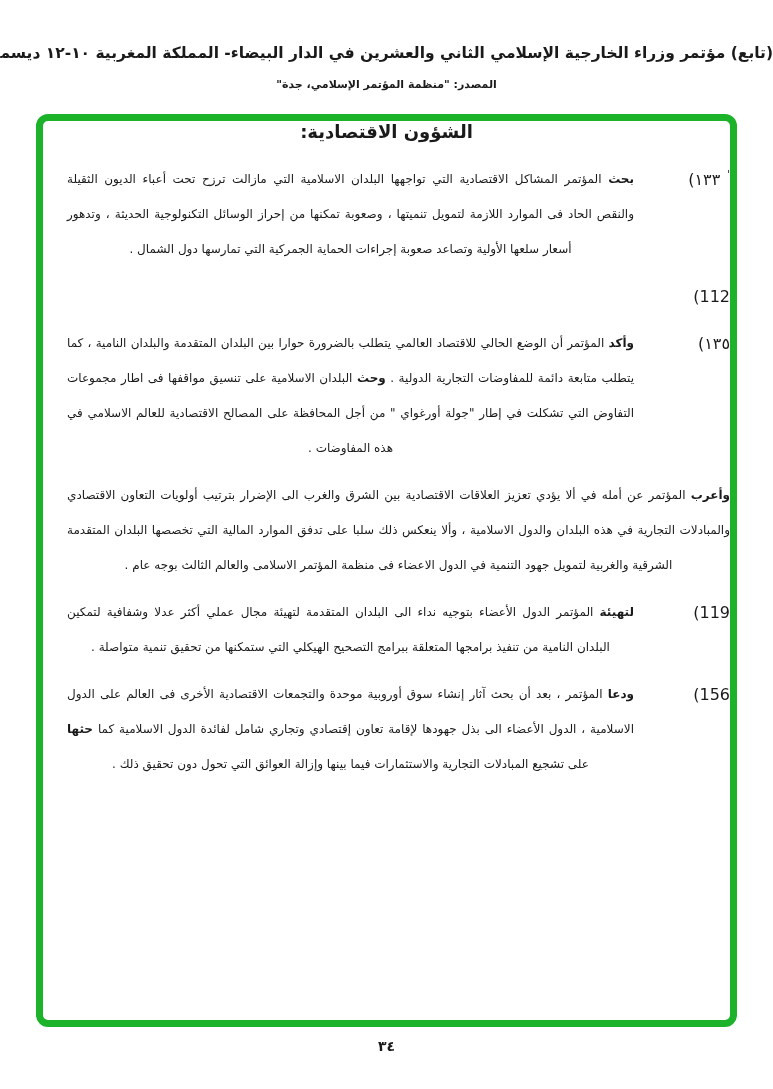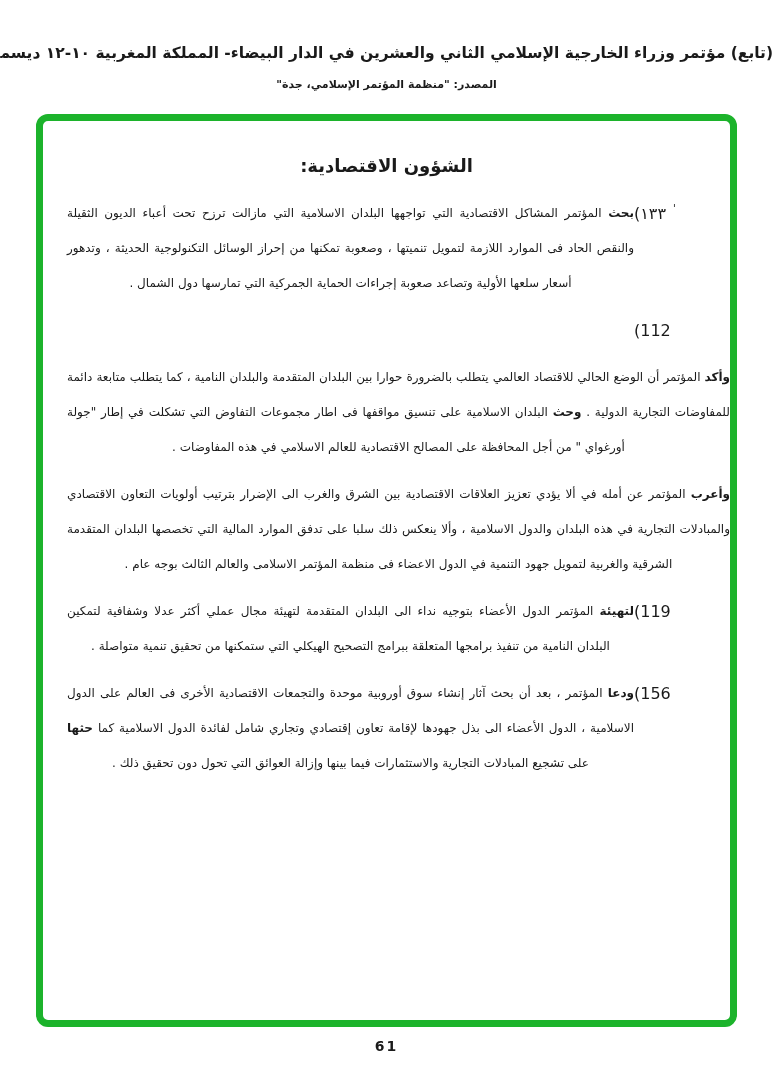--- a/index.html
+++ b/index.html
@@ -40,37 +40,36 @@
     top: 114px;
     right: 36px;
     width: 701px;
     height: 913px;
     box-sizing: border-box;
     border: 7px solid var(--frame-green, #1cb32b);
     border-radius: 12px;
     background: var(--paper, #ffffff);
   }
   .section-title {
-    margin-top: 34px;
     text-align: center;
     font-weight: bold;
     font-size: 18px;
   }
   .paras {
     margin-top: 20px;
     padding-left: 24px;
   }
   .para {
     display: flex;
     margin-bottom: 12px;
   }
   .num-cell {
     flex: 0 0 96px;
     width: 96px;
-    text-align: left;
+    text-align: right;
     font-size: 16px;
     line-height: 35px;
     white-space: nowrap;
     position: relative;
   }
   .note-mark {
     font-size: 10px;
     position: relative;
     top: -7px;
     margin-left: 7px;
@@ -117,20 +116,23 @@
     <div class="text-cell"><span class="lead">بحث</span><span> المؤتمر المشاكل الاقتصادية التي تواجهها البلدان الاسلامية التي مازالت ترزح تحت أعباء الديون الثقيلة والنقص الحاد فى الموارد اللازمة لتمويل تنميتها ، وصعوبة تمكنها من إحراز الوسائل التكنولوجية الحديثة ، وتدهور أسعار سلعها الأولية وتصاعد صعوبة إجراءات الحماية الجمركية التي تمارسها دول الشمال .</span></div>
   </div>
 
   <div class="para">
     <div class="num-cell">
       <span class="num">112)</span>
     </div>
   </div>
 
   <div class="para">
+    <div class="num-cell">
+      <span class="num">١٣٥)</span>
+    </div>
     <div class="text-cell"><span class="lead">وأكد</span><span> المؤتمر أن الوضع الحالي للاقتصاد العالمي يتطلب بالضرورة حوارا بين البلدان المتقدمة والبلدان النامية ، كما يتطلب متابعة دائمة للمفاوضات التجارية الدولية . </span><span class="lead">وحث</span><span> البلدان الاسلامية على تنسيق مواقفها فى اطار مجموعات التفاوض التي تشكلت في إطار "جولة أورغواي " من أجل المحافظة على المصالح الاقتصادية للعالم الاسلامي في هذه المفاوضات .</span></div>
   </div>
 
   <div class="para">
     <div class="text-cell"><span class="lead">وأعرب</span><span> المؤتمر عن أمله في ألا يؤدي تعزيز العلاقات الاقتصادية بين الشرق والغرب الى الإضرار بترتيب أولويات التعاون الاقتصادي والمبادلات التجارية في هذه البلدان والدول الاسلامية ، وألا ينعكس ذلك سلبا على تدفق الموارد المالية التي تخصصها البلدان المتقدمة الشرقية والغربية لتمويل جهود التنمية في الدول الاعضاء فى منظمة المؤتمر الاسلامى والعالم الثالث بوجه عام .</span></div>
   </div>
 
   <div class="para">
     <div class="num-cell">
       <span class="num">119)</span>
@@ -140,15 +142,15 @@
 
   <div class="para">
     <div class="num-cell">
       <span class="num">156)</span>
     </div>
     <div class="text-cell"><span class="lead">ودعا</span><span> المؤتمر ، بعد أن بحث آثار إنشاء سوق أوروبية موحدة والتجمعات الاقتصادية الأخرى فى العالم على الدول الاسلامية ، الدول الأعضاء الى بذل جهودها لإقامة تعاون إقتصادي وتجاري شامل لفائدة الدول الاسلامية كما </span><span class="lead">حثها</span><span> على تشجيع المبادلات التجارية والاستثمارات فيما بينها وإزالة العوائق التي تحول دون تحقيق ذلك .</span></div>
   </div>
 </div>
   </div>
 
-  <div class="page-number">61</div>
+  <div class="page-number">٣٤</div>
 
 </div>
 
 </body></html>

